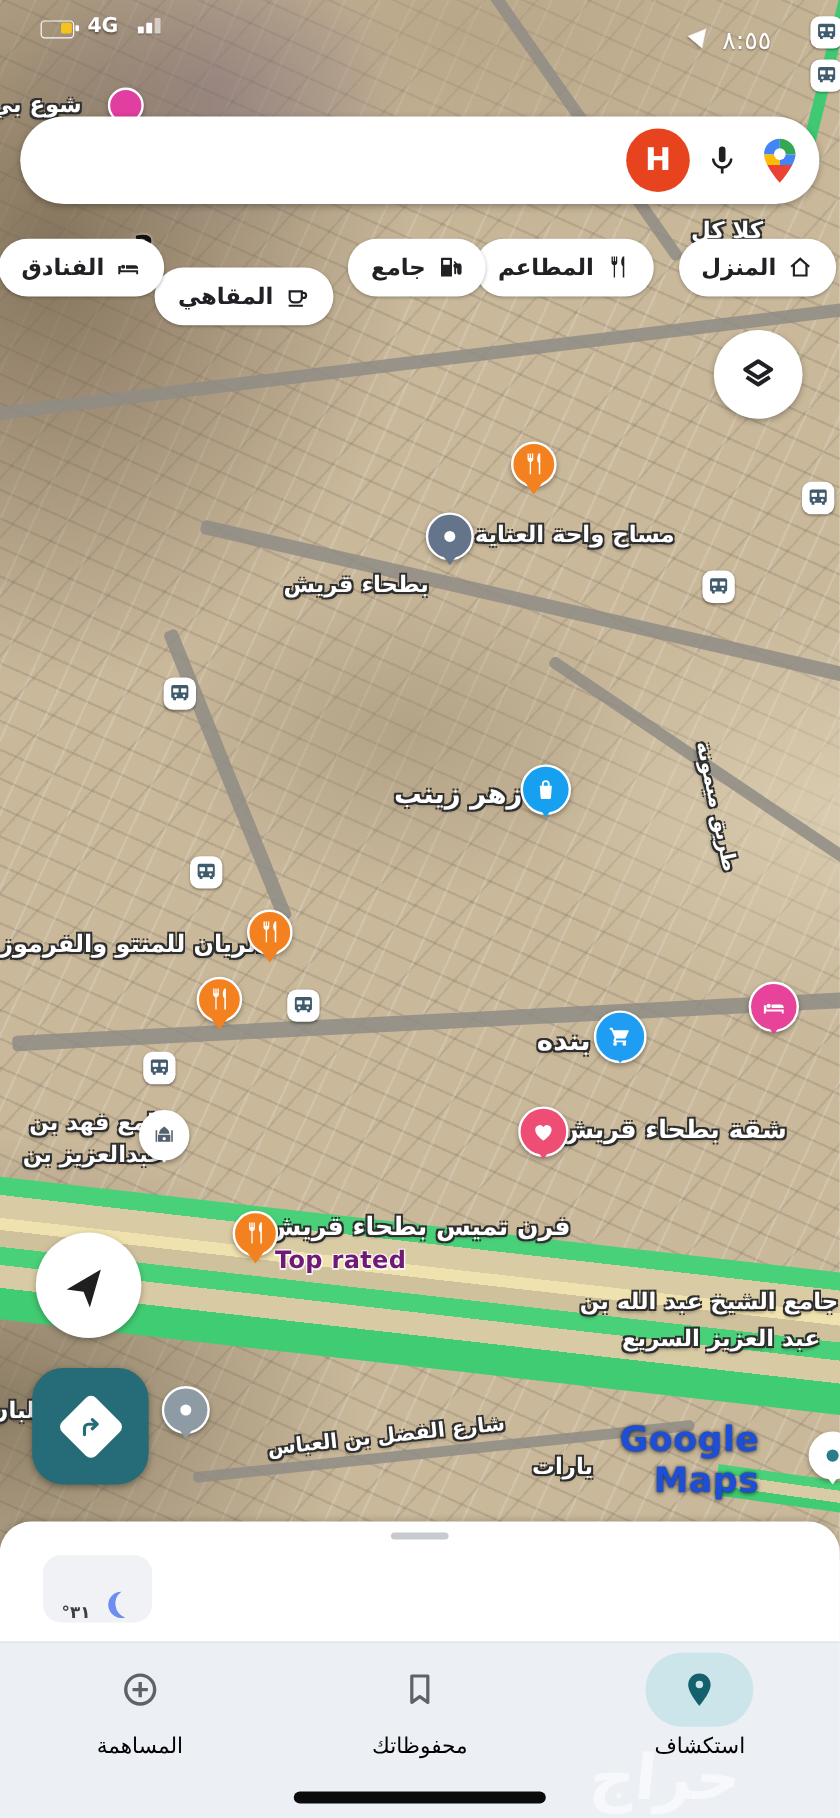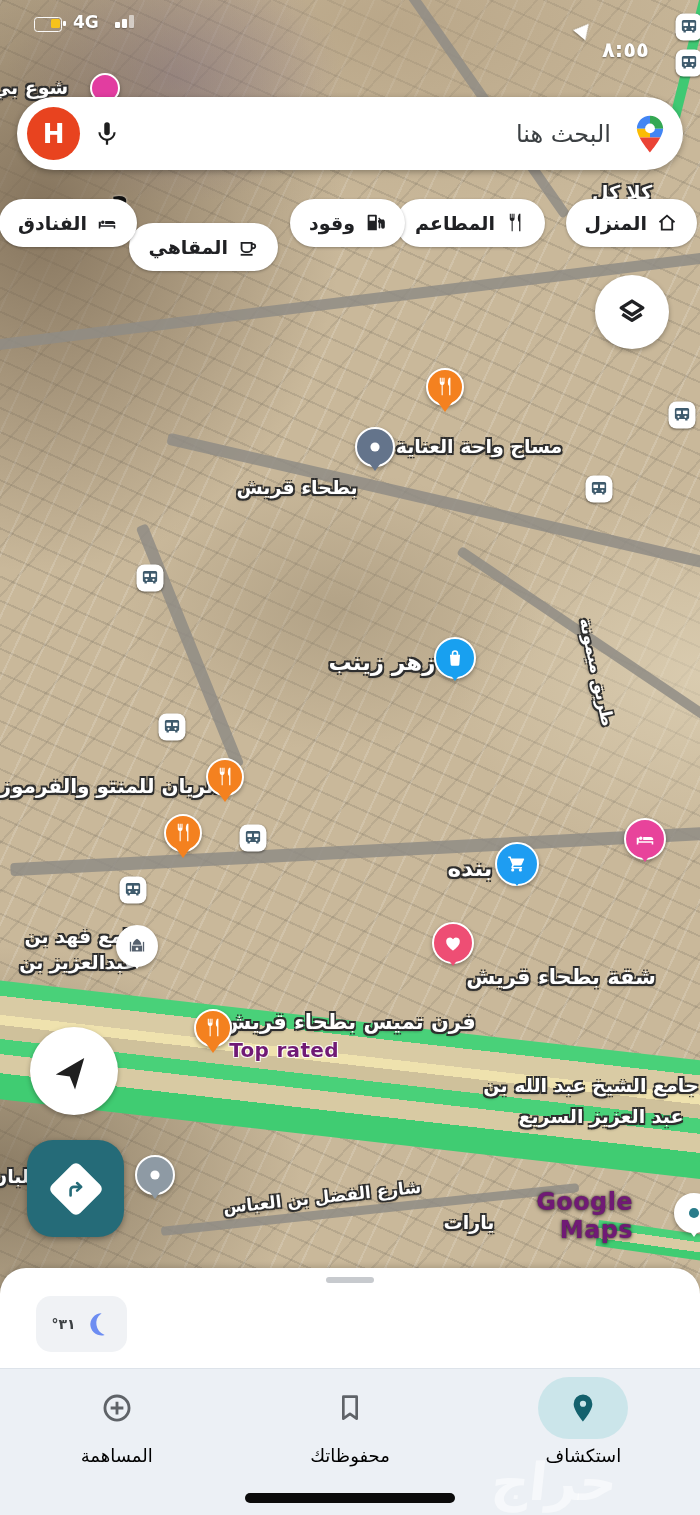--- a/index.html
+++ b/index.html
@@ -26,21 +26,21 @@
   .hwy3{position:absolute;left:683px;top:-10px;width:10px;height:150px;transform:rotate(14deg);
     background:#3fc973;z-index:1;}
   
   .mlabel{position:absolute;transform:translate(-50%,-50%);color:#fff;font-weight:700;font-size:19px;
     white-space:nowrap;z-index:4;letter-spacing:.3px;
     text-shadow:-1.6px -1.6px 0 #2e2e2e,1.6px -1.6px 0 #2e2e2e,-1.6px 1.6px 0 #2e2e2e,1.6px 1.6px 0 #2e2e2e,0 2px 3px rgba(0,0,0,.45);}
   .mlabel.big{font-size:23px;}
   .mlabel.gray{color:#701a75;font-weight:700;font-size:20px;
     text-shadow:-1px -1px 0 rgba(255,255,255,.75),1px -1px 0 rgba(255,255,255,.75),-1px 1px 0 rgba(255,255,255,.75),1px 1px 0 rgba(255,255,255,.75);}
   .mlabel.dark{color:#101010;font-size:26px;text-shadow:0 0 3px rgba(255,255,255,.7);}
-  .gmwm{position:absolute;transform:translate(-50%,-50%);color:#701a75;font-size:24px;font-weight:700;z-index:6;
+  .gmwm{position:absolute;transform:translate(-50%,-50%);color:#1d4ed8;font-size:29px;font-weight:700;z-index:6;
     letter-spacing:.4px;text-shadow:0 1px 4px rgba(0,0,0,.6),0 0 2px rgba(0,0,0,.5);font-family:"DejaVu Sans",sans-serif;}
   
   .poi{position:absolute;width:38px;height:38px;border-radius:50%;background:var(--c);border:2.5px solid #fff;
     box-sizing:border-box;display:flex;align-items:center;justify-content:center;z-index:5;
     transform:translate(-50%,-50%);box-shadow:0 2px 4px rgba(0,0,0,.35);}
   .poi::after{content:"";position:absolute;top:31px;left:50%;transform:translateX(-50%);
     border:8px solid transparent;border-top:11px solid var(--c);}
   .poi.small{width:30px;height:30px;}
   .poi.small::after{top:24px;border-width:6px;border-top-width:9px;}
   .poi svg{width:22px;height:22px;}
@@ -53,22 +53,22 @@
   .battery{position:absolute;left:34px;top:17px;width:26px;height:13px;border:1.7px solid rgba(255,255,255,.95);
     border-radius:3.5px;}
   .battery .nub{position:absolute;right:-4.5px;top:2.5px;width:2.5px;height:5px;background:#fff;border-radius:1px;}
   .battery .fill{position:absolute;right:1px;top:1px;width:9px;height:8.6px;background:#f6c21c;border-radius:1.5px;}
   .net{position:absolute;left:73px;top:12px;color:#fff;font-size:17px;font-weight:700;text-shadow:0 1px 2px rgba(0,0,0,.45);}
   .bars{position:absolute;left:115px;top:15px;display:flex;align-items:flex-end;gap:2.5px;}
   .bars i{display:block;width:4.5px;background:#fff;border-radius:1px;box-shadow:0 1px 1px rgba(0,0,0,.3);}
   .arrowloc{position:absolute;left:576px;top:22px;width:0;height:0;border-left:8px solid transparent;
     border-right:8px solid transparent;border-bottom:15px solid #fff;transform:rotate(40deg);
     filter:drop-shadow(0 1px 1px rgba(0,0,0,.4));}
-  .time{position:absolute;left:602px;top:22px;color:#fff;font-size:21px;font-weight:700;
-    text-shadow:0 1px 2px rgba(0,0,0,.45);margin-top:16px;}
+  .time{position:absolute;left:602px;top:22px;color:#fff;font-size:21px;font-weight:400;
+    text-shadow:0 1px 2px rgba(0,0,0,.45);}
   .searchbar{position:absolute;left:17px;top:97px;width:666px;height:73px;background:#fff;border-radius:37px;
     box-shadow:0 2px 6px rgba(0,0,0,.3);display:flex;align-items:center;padding:0 12px 0 10px;
     box-sizing:border-box;gap:12px;z-index:20;}
   .searchtext{flex:1;color:#3c4043;font-size:24px;padding-right:6px;}
   .avatar{width:53px;height:53px;border-radius:50%;background:#e8431f;color:#fff;display:flex;
     align-items:center;justify-content:center;font-size:26px;font-weight:700;}
   .chip{position:absolute;top:199px;height:48px;background:#fff;border-radius:24px;display:flex;
     align-items:center;gap:9px;padding:0 19px;box-shadow:0 1px 3px rgba(0,0,0,.3);z-index:18;
     font-size:19px;font-weight:600;color:#202124;white-space:nowrap;}
   .chip svg{width:22px;height:22px;flex:none;}
@@ -79,21 +79,21 @@
   .dirbtn .diamond{width:40px;height:40px;background:#fff;border-radius:6px;transform:rotate(45deg);
     display:flex;align-items:center;justify-content:center;}
   .dirbtn svg{transform:rotate(-45deg);width:26px;height:26px;}
   
   .sheet{position:absolute;left:0;top:1268px;width:700px;height:100px;background:#fff;
     border-radius:26px 26px 0 0;z-index:30;box-shadow:0 -1px 6px rgba(0,0,0,.18);}
   .handle{position:absolute;left:326px;top:9px;width:48px;height:6px;border-radius:3px;background:#c7cace;}
   .sheettitle{position:absolute;right:30px;top:30px;font-size:28px;font-weight:700;color:#1c1c1c;
     font-family:"DejaVu Serif",serif;}
   .weather{position:absolute;left:36px;top:28px;width:91px;height:56px;background:#f0f2f5;border-radius:15px;
-    display:flex;align-items:center;justify-content:center;gap:6px;direction:rtl;}
+    display:flex;align-items:flex-end;justify-content:center;gap:6px;direction:rtl;}
   .weather .temp{font-size:14px;color:#3c4043;font-weight:600;}
   .bottomnav{position:absolute;left:0;top:1368px;width:700px;height:147px;background:#ecf0f5;z-index:31;
     display:flex;flex-direction:row;justify-content:space-around;align-items:flex-start;padding-top:8px;
     box-sizing:border-box;border-top:1px solid #dde3ea;}
   .navitem{width:200px;display:flex;flex-direction:column;align-items:center;gap:6px;}
   .navicon{width:90px;height:62px;border-radius:31px;display:flex;align-items:center;justify-content:center;}
   .navicon.active{background:#cbe5ea;}
   .navlabel{font-size:18px;color:#000000;}
   .homebar{position:absolute;left:245px;top:1493px;width:210px;height:10px;background:#0b0b0b;
     border-radius:5px;z-index:33;}
@@ -112,29 +112,29 @@
   <div class="road" style="left:10px;top:845px;width:700px;height:13px;transform:rotate(-3deg);"></div>
   <div class="road" style="left:430px;top:640px;width:340px;height:10px;transform:rotate(34deg);"></div>
   <div class="road" style="left:160px;top:1205px;width:420px;height:9px;transform:rotate(-6deg);"></div>
 
   <div class="hwy"></div>
   <div class="hwy2"></div>
   <div class="hwy3"></div>
 </div>
 
 <div class="mlabel" style="left:30px;top:87px;">شوع بي</div>
-<div class="mlabel" style="left:606px;top:192px;z-index:5;margin-left:16px;">كلا كل</div>
+<div class="mlabel" style="left:606px;top:192px;z-index:5;">كلا كل</div>
 <div class="mlabel dark" style="left:120px;top:207px;z-index:5;">3</div>
 <div class="mlabel" style="left:479px;top:446px;">مساج واحة العناية</div>
 <div class="mlabel" style="left:297px;top:487px;">بطحاء قريش</div>
 <div class="mlabel big" style="left:382px;top:662px;">زهر زينب</div>
 <div class="mlabel" style="left:597px;top:672px;transform:translate(-50%,-50%) rotate(78deg);font-size:17px;">طريق ميمونة</div>
 <div class="mlabel" style="left:104px;top:786px;font-size:20px;">الريان للمنتو والفرموزة</div>
 <div class="mlabel big" style="left:470px;top:868px;">بنده</div>
-<div class="mlabel" style="left:561px;top:941px;font-size:21px;margin-top:36px;">شقة بطحاء قريش</div>
+<div class="mlabel" style="left:561px;top:941px;font-size:21px;">شقة بطحاء قريش</div>
 <div class="mlabel" style="left:84px;top:936px;">جامع فهد بن</div>
 <div class="mlabel" style="left:78px;top:962px;">عبدالعزيز بن</div>
 <div class="mlabel" style="left:349px;top:1022px;font-size:21px;">فرن تميس بطحاء قريش</div>
 <div class="mlabel gray" style="left:284px;top:1050px;">Top rated</div>
 <div class="mlabel" style="left:591px;top:1085px;">جامع الشيخ عبد الله بن</div>
 <div class="mlabel" style="left:601px;top:1116px;">عبد العزيز السريع</div>
 <div class="mlabel" style="left:322px;top:1197px;transform:translate(-50%,-50%) rotate(-6deg);font-size:17px;">شارع الفضل بن العباس</div>
 <div class="mlabel" style="left:14px;top:1176px;">للبان</div>
 <div class="mlabel" style="left:469px;top:1222px;">يارات</div>
 <div class="gmwm" style="left:566px;top:1216px;">Google Maps</div>
@@ -311,21 +311,20 @@
         <g clip-path="url(#gp)">
           <rect x="0" y="0" width="12" height="9" fill="#4285F4"></rect>
           <rect x="12" y="0" width="12" height="9" fill="#34A853"></rect>
           <rect x="0" y="9" width="12" height="5" fill="#FBBC04"></rect>
           <rect x="12" y="9" width="12" height="5" fill="#4285F4"></rect>
           <rect x="0" y="14" width="24" height="10" fill="#EA4335"></rect>
           <circle cx="12" cy="8.8" r="2.8" fill="#fff"></circle>
         </g>
       </svg>
   </span>
-  <span class="searchtext">البحث هنا</span>
   <span style="display:flex;">
     <svg width="30" height="30" viewBox="0 0 24 24">
         <g fill="#1f1f1f">
           <rect x="9.8" y="2.5" width="4.4" height="10.5" rx="2.2"></rect>
           <path d="M6.8 10.5a5.2 5.2 0 0010.4 0h1.7a6.9 6.9 0 01-6 6.8v3.2h-1.8v-3.2a6.9 6.9 0 01-6-6.8h1.7z"></path>
         </g>
       </svg>
   </span>
   <span class="avatar">H</span>
 </div>
@@ -343,21 +342,21 @@
   <svg viewBox="0 0 24 24">
       <path fill="#202124" d="M6.3 2h1.2v4.2h.8V2h1.2v4.2h.8V2h1.2v5.3c0 1.2-.8 2.2-2 2.5V21H8.3V9.8c-1.2-.3-2-1.3-2-2.5V2z"></path>
       <path fill="#202124" d="M16.5 2c-1.2 1.8-1.8 4.4-1.1 7.2.2.8.8 1.3 1.1 1.4V21h1.4V2h-1.4z"></path>
     </svg>
   <span>المطاعم</span>
 </div>
 <div class="chip" style="right:295px;">
   <svg viewBox="0 0 24 24">
       <path fill="#202124" d="M5 3h8a1 1 0 011 1v16H4V4a1 1 0 011-1zm1 2v4.5h6V5H6zm12.7 3.2l-2.2-2.2-1 1 1.3 1.3a2.1 2.1 0 00-.8 3.7v5.2a.9.9 0 001.8 0v-4.9a.9.9 0 01.9.9v3.2a2 2 0 004 0v-5.5a3.9 3.9 0 00-1.1-2.7h-2.9z"></path>
     </svg>
-  <span>وقود</span>
+  <span>جامع</span>
 </div>
 <div class="chip" style="right:422px;margin-top:24px;">
   <svg viewBox="0 0 24 24">
       <g fill="none" stroke="#202124" stroke-width="2">
         <path d="M5 7.5h11v6a4 4 0 01-4 4H9a4 4 0 01-4-4v-6z"></path>
         <path d="M16 8.8h1.6a2.3 2.3 0 010 4.6H16"></path>
         <path d="M4 20.5h13"></path>
       </g>
     </svg>
   <span>المقاهي</span>

